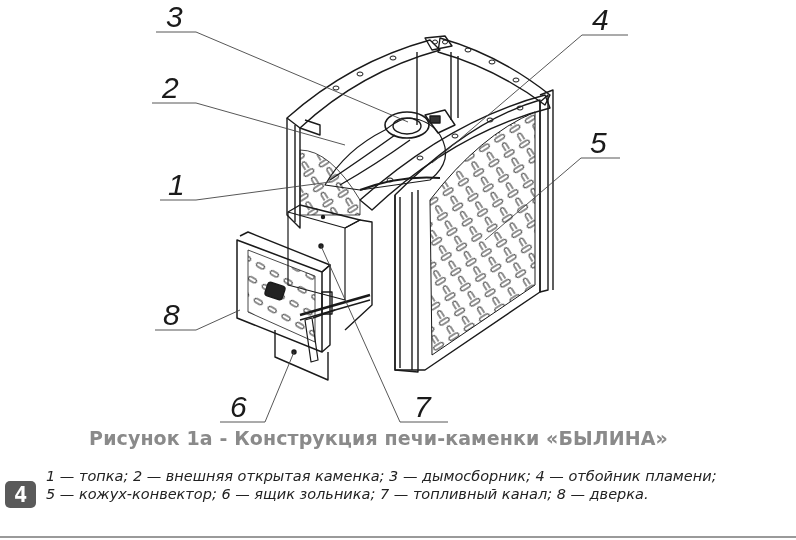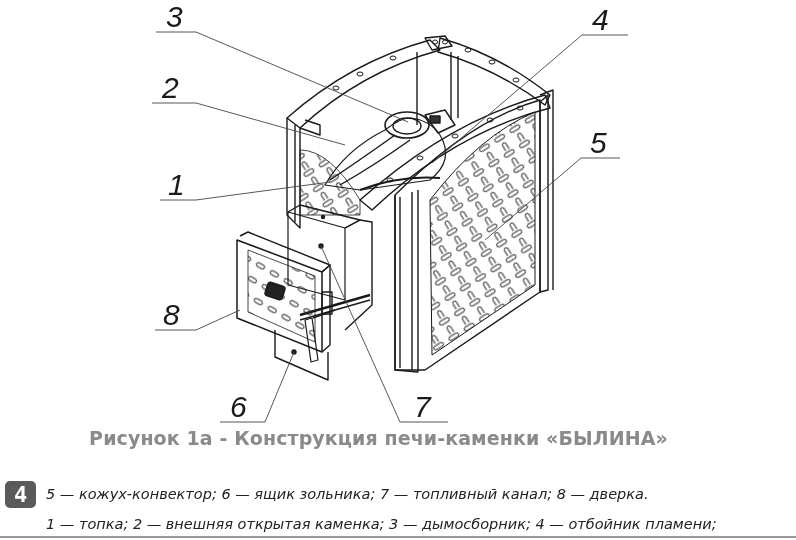--- a/index.html
+++ b/index.html
@@ -3,21 +3,21 @@
 <meta charset="utf-8">
 <style>
   html, body { margin:0; padding:0; background:#ffffff; }
   body { width:796px; height:540px; position:relative; overflow:hidden; font-family:"DejaVu Sans", sans-serif; }
   #figure { position:absolute; left:0; top:0; width:796px; height:425px; }
   .callout-num { font-family:"Liberation Sans", sans-serif; font-style:italic; font-size:30px; fill:#1a1a1a; }
   #caption { position:absolute; left:0; width:757px; top:427px; text-align:center;
              font-family:"DejaVu Sans", sans-serif; font-weight:bold; font-size:19px; color:#8a8a8a; letter-spacing:0.1px; }
   .legend-line { position:absolute; left:46px; font-family:"DejaVu Sans", sans-serif; font-style:italic;
                  font-size:14.5px; color:#222; white-space:nowrap; }
-  #legend-line-1 { top:468px;margin-top:48px; }
+  #legend-line-1 { top:468px; }
   #legend-line-2 { top:486px;font-style:italic; }
   #page-badge { position:absolute; left:5px; top:481px; width:31px; height:27px; background:#5a5a5a;
                 border-radius:5px; color:#fff; display:flex; align-items:center; justify-content:center;
                 font-family:"DejaVu Sans Mono", monospace; font-weight:bold; font-size:22px; }
   #bottom-rule { position:absolute; left:0; top:536px; width:796px; height:2px; background:#9a9a9a; }
 </style>
 </head>
 <body>
 
 <svg id="figure" viewBox="0 0 796 425" xmlns="http://www.w3.org/2000/svg">

